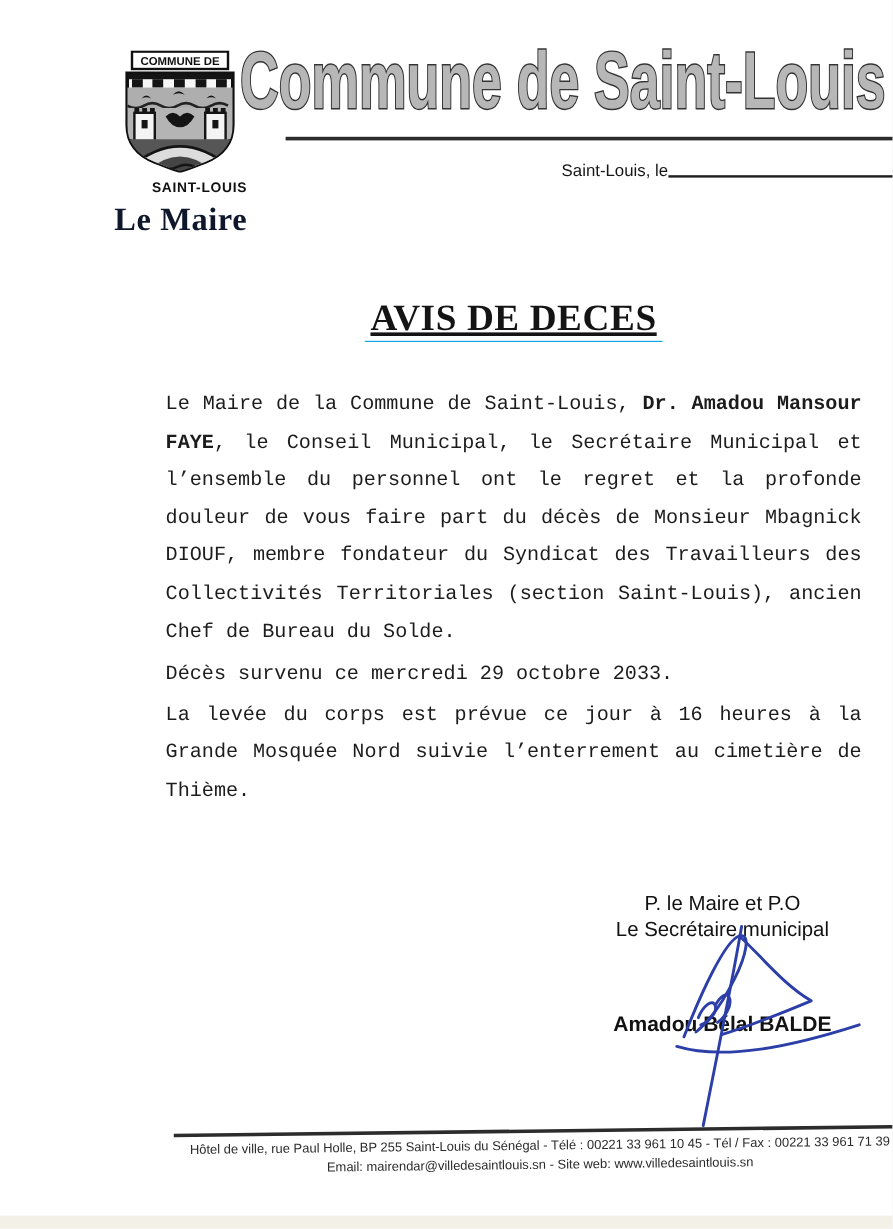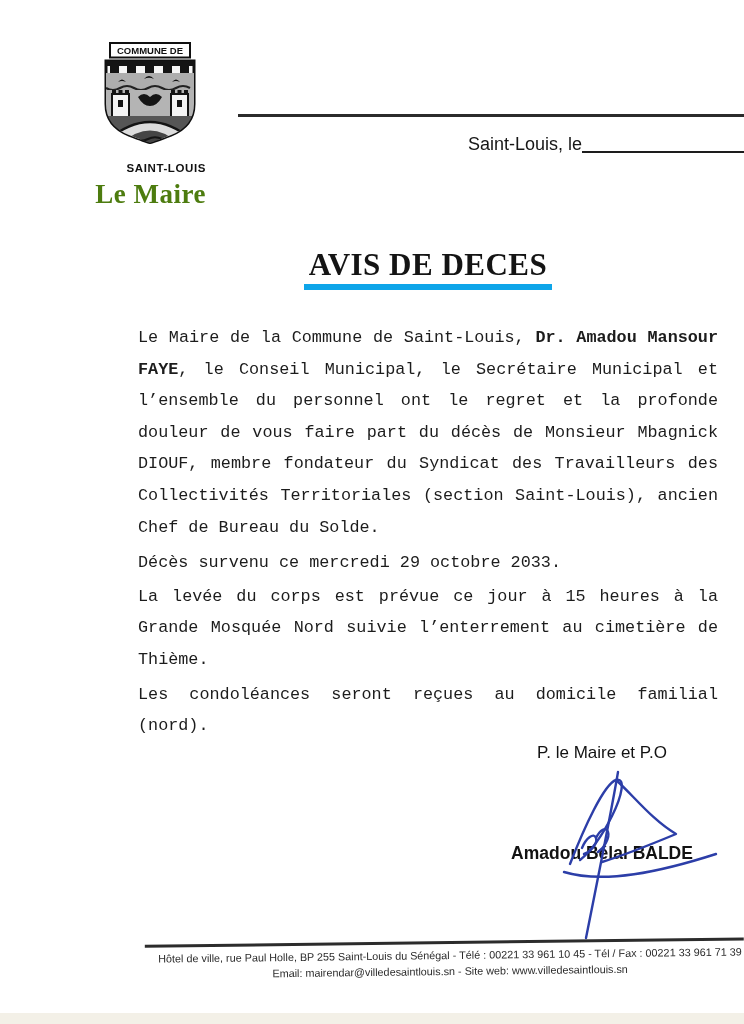--- a/index.html
+++ b/index.html
@@ -3,35 +3,35 @@
 <meta charset="utf-8">
 <style>
   html,body{margin:0;padding:0;}
   body{background:#e9e9e9;font-family:"Liberation Sans",sans-serif;}
   .page{
     position:relative;width:744px;height:1024px;margin:0 auto;
     background:#ffffff;overflow:hidden;color:#1c1c1c;
   }
   
   .logo-block{position:absolute;left:92px;top:42px;width:114px;text-align:right;}
-  .logo-caption{font-weight:bold;font-size:11.5px;letter-spacing:.6px;color:#111;margin-top:14px;}
-  .mayor-line{font-family:"Liberation Serif",serif;font-weight:bold;font-size:27px;color:#4d7c0f;margin-top:5px;letter-spacing:.5px;}
+  .logo-caption{font-weight:bold;font-size:11.5px;letter-spacing:.6px;color:#111;margin-top:2px;}
+  .mayor-line{font-family:"Liberation Serif",serif;font-weight:bold;font-size:27px;color:#0f172a;margin-top:5px;letter-spacing:.5px;}
   .big-title-wrap{position:absolute;left:198px;top:24px;width:546px;height:92px;overflow:hidden;}
   .outline-title{
     font-family:"Liberation Sans",sans-serif;font-weight:bold;font-size:67px;
     fill:#b7b7b7;stroke:#343434;stroke-width:2.4px;paint-order:stroke fill;
   }
   .title-rule{position:absolute;left:238px;top:114px;width:506px;height:3px;background:#2b2b2b;}
   .date-line{position:absolute;left:468px;top:134px;width:276px;display:flex;align-items:flex-end;
-    font-size:18px;color:#161616;}
+    font-size:14px;color:#161616;}
   .date-line .fill-line{flex:1;border-bottom:2px solid #1d1d1d;margin:0 0 2px 0;height:1px;}
   
   .avis-title{position:absolute;left:138px;top:247px;width:580px;text-align:center;
     font-family:"Liberation Serif",serif;font-weight:bold;font-size:31px;color:#141414;letter-spacing:.5px;}
-  .avis-title span{border-bottom:6px solid #0ea5e9;padding:0 5px 2px 5px;}
+  .avis-title span{border-bottom:1px solid #0ea5e9;padding:0 5px 2px 5px;text-decoration:underline;}
   
   .body-text{position:absolute;left:138px;top:322px;width:580px;
     font-size:16.8px;line-height:31.6px;text-align:justify;color:#1c1c1c;}
   .body-text p{margin:0 0 4px 0;font-family:Liberation Mono, monospace;}
   .body-text p.para-2{margin-bottom:2px;}
   .body-text p.para-3{margin-bottom:3px;}
   .body-text p.para-4{margin-bottom:10px;}
   .body-text b{font-weight:bold;}
   
   .sig-block{position:absolute;left:462px;top:742px;width:280px;text-align:center;
@@ -97,40 +97,45 @@
         <rect x="12" y="74" width="88" height="28" fill="#565656"></rect>
         <path d="M14 98 Q56 62 98 98 Z" fill="#dcdcdc" stroke="#141414" stroke-width="2.2"></path>
         <path d="M28 101 Q56 76 84 101 Z" fill="#454545"></path>
         <path d="M12 97 q7 3.5 14 0 t14 0 t14 0 t14 0 t14 0 t14 0" stroke="#141414" stroke-width="2" fill="none"></path>
       </g>
     </svg>
     <div class="logo-caption">SAINT-LOUIS</div>
     <div class="mayor-line">Le Maire</div>
   </div>
 
+  <div class="big-title-wrap">
+    <svg width="546" height="92" viewBox="0 0 546 92">
+      <text x="2" y="66" class="outline-title" textLength="538" lengthAdjust="spacingAndGlyphs">Commune de Saint-Louis</text>
+    </svg>
+  </div>
   <div class="title-rule"></div>
 
   <div class="date-line">
     <span>Saint-Louis, le</span>
     <span class="fill-line"></span>
   </div>
 
   <div class="avis-title">
     <span>AVIS DE DECES</span>
   </div>
 
   <div class="body-text">
     <p class="para-1"><span>Le Maire de la Commune de Saint-Louis, </span><b>Dr. Amadou Mansour FAYE</b><span>, le Conseil Municipal, le Secrétaire Municipal et l’ensemble du personnel ont le regret et la profonde douleur de vous faire part du décès de Monsieur Mbagnick DIOUF, membre fondateur du Syndicat des Travailleurs des Collectivités Territoriales (section Saint-Louis), ancien Chef de Bureau du Solde.</span></p>
     <p class="para-2">Décès survenu ce mercredi 29 octobre 2033.</p>
-    <p class="para-3">La levée du corps est prévue ce jour à 15 heures à la Grande Mosquée Nord suivie l’enterrement au cimetière de Thième.</p>
-    <p class="para-4">Les condoléances seront reçues au domicile familial (nord).</p>
+    <p class="para-3">La levée du corps est prévue ce jour à 16 heures à la Grande Mosquée Nord suivie l’enterrement au cimetière de Thième.</p>
   </div>
 
   <div class="sig-block">
     <div>P. le Maire et P.O</div>
+    <div>Le Secrétaire municipal</div>
   </div>
   <div class="sig-name">Amadou Bélal BALDE</div>
   <svg class="sig-ink" width="185" height="172" viewBox="0 0 185 172">
     <g fill="none" stroke-width="2.4" stroke-linecap="round" stroke-linejoin="round">
       <path d="M78 4 C72 40 58 110 46 170" stroke="#2c3ea8"></path>
       <path d="M30 96 C44 60 64 16 76 12 C86 9 82 28 72 48 C62 68 50 84 40 92" stroke="#2c3ea8"></path>
       <path d="M76 12 C92 26 112 52 136 66 C112 76 88 86 62 94" stroke="#2c3ea8"></path>
       <path d="M42 80 C46 70 54 64 56 70 C58 76 50 84 44 86 M56 70 C60 62 66 58 68 64 C70 70 64 80 58 84" stroke="#2c3ea8"></path>
       <path d="M24 104 C64 116 120 104 176 86" stroke="#2c3ea8"></path>
     </g>

